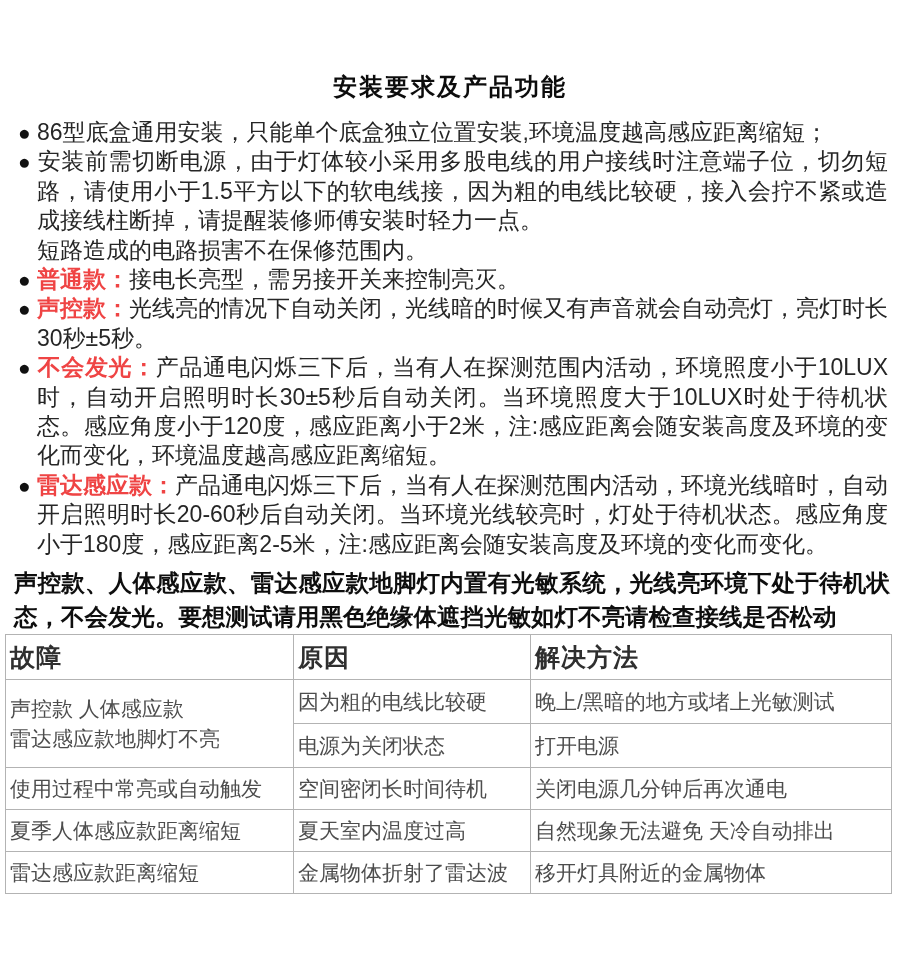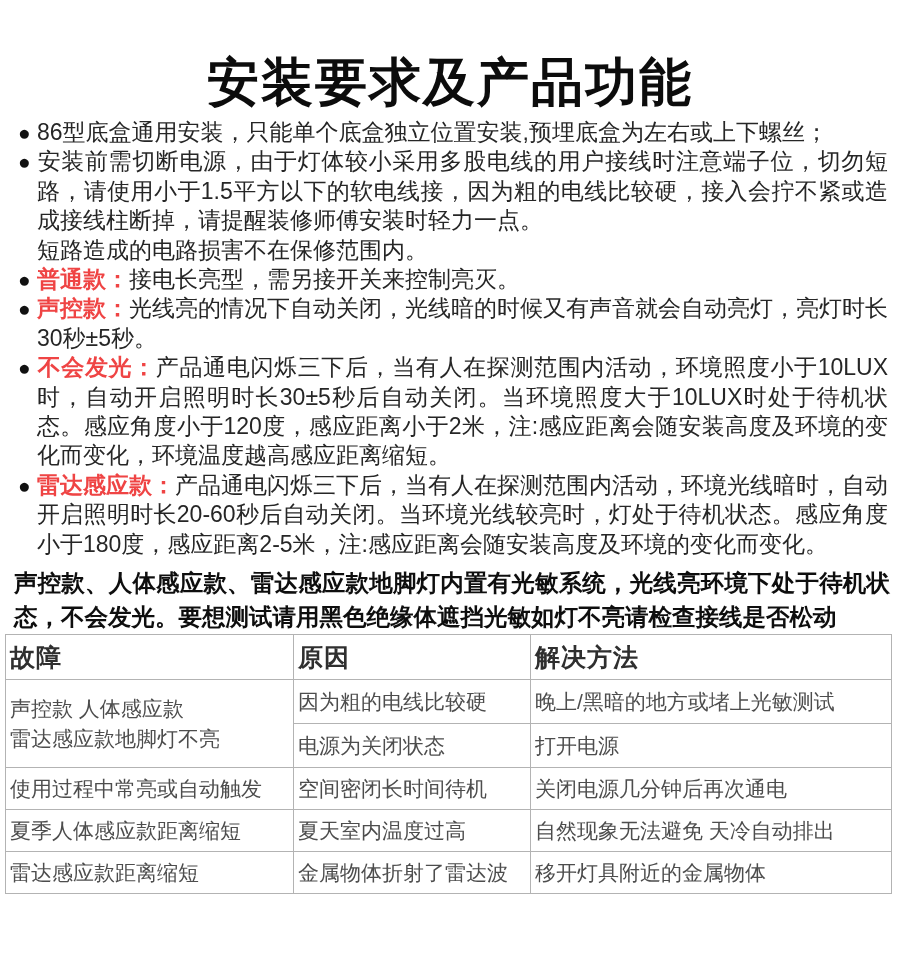--- a/index.html
+++ b/index.html
@@ -21,24 +21,23 @@
     padding-top: 66px;
   }
   .section-title {
     margin: 0;
     text-align: center;
     font-weight: 800;
     color: #0c0c0c;
     letter-spacing: 2px;
   }
   h1.section-title {
-    font-size: 52px;
+    font-size: 24px;
     line-height: 42px;
     margin-bottom: 10px;
-    font-family: Liberation Mono, monospace;
   }
   h2.section-title {
     font-size: 34px;
     line-height: 38px;
     margin: 5px 0 9px 0;
   }
   .bullets {
     padding: 0 12px 0 18px;
   }
   .bullet-item {
@@ -110,21 +109,21 @@
 </style>
 </head>
 <body>
 
 <div class="doc">
 
   <h1 class="section-title">安装要求及产品功能</h1>
 
   <div class="bullets">
 
-    <p class="bullet-item"><span class="bullet-marker">●</span><span class="bullet-prefix"></span><span>86型底盒通用安装，只能单个底盒独立位置安装,预埋底盒为左右或上下螺丝；</span></p>
+    <p class="bullet-item"><span class="bullet-marker">●</span><span class="bullet-prefix"></span><span>86型底盒通用安装，只能单个底盒独立位置安装,环境温度越高感应距离缩短；</span></p>
 
     <p class="bullet-item"><span class="bullet-marker">●</span><span class="bullet-prefix"></span><span>安装前需切断电源，由于灯体较小采用多股电线的用户接线时注意端子位，切勿短路，请使用小于1.5平方以下的软电线接，因为粗的电线比较硬，接入会拧不紧或造成接线柱断掉，请提醒装修师傅安装时轻力一点。</span><span class="block-line">短路造成的电路损害不在保修范围内。</span></p>
 
     <p class="bullet-item"><span class="bullet-marker">●</span><span class="bullet-prefix">普通款：</span><span>接电长亮型，需另接开关来控制亮灭。</span></p>
 
     <p class="bullet-item"><span class="bullet-marker">●</span><span class="bullet-prefix">声控款：</span><span>光线亮的情况下自动关闭，光线暗的时候又有声音就会自动亮灯，亮灯时长30秒±5秒。</span></p>
 
     <p class="bullet-item"><span class="bullet-marker">●</span><span class="bullet-prefix">不会发光：</span><span>产品通电闪烁三下后，当有人在探测范围内活动，环境照度小于10LUX时，自动开启照明时长30±5秒后自动关闭。当环境照度大于10LUX时处于待机状态。感应角度小于120度，感应距离小于2米，注:感应距离会随安装高度及环境的变化而变化，环境温度越高感应距离缩短。</span></p>
 
     <p class="bullet-item"><span class="bullet-marker">●</span><span class="bullet-prefix">雷达感应款：</span><span>产品通电闪烁三下后，当有人在探测范围内活动，环境光线暗时，自动开启照明时长20-60秒后自动关闭。当环境光线较亮时，灯处于待机状态。感应角度小于180度，感应距离2-5米，注:感应距离会随安装高度及环境的变化而变化。</span></p>

